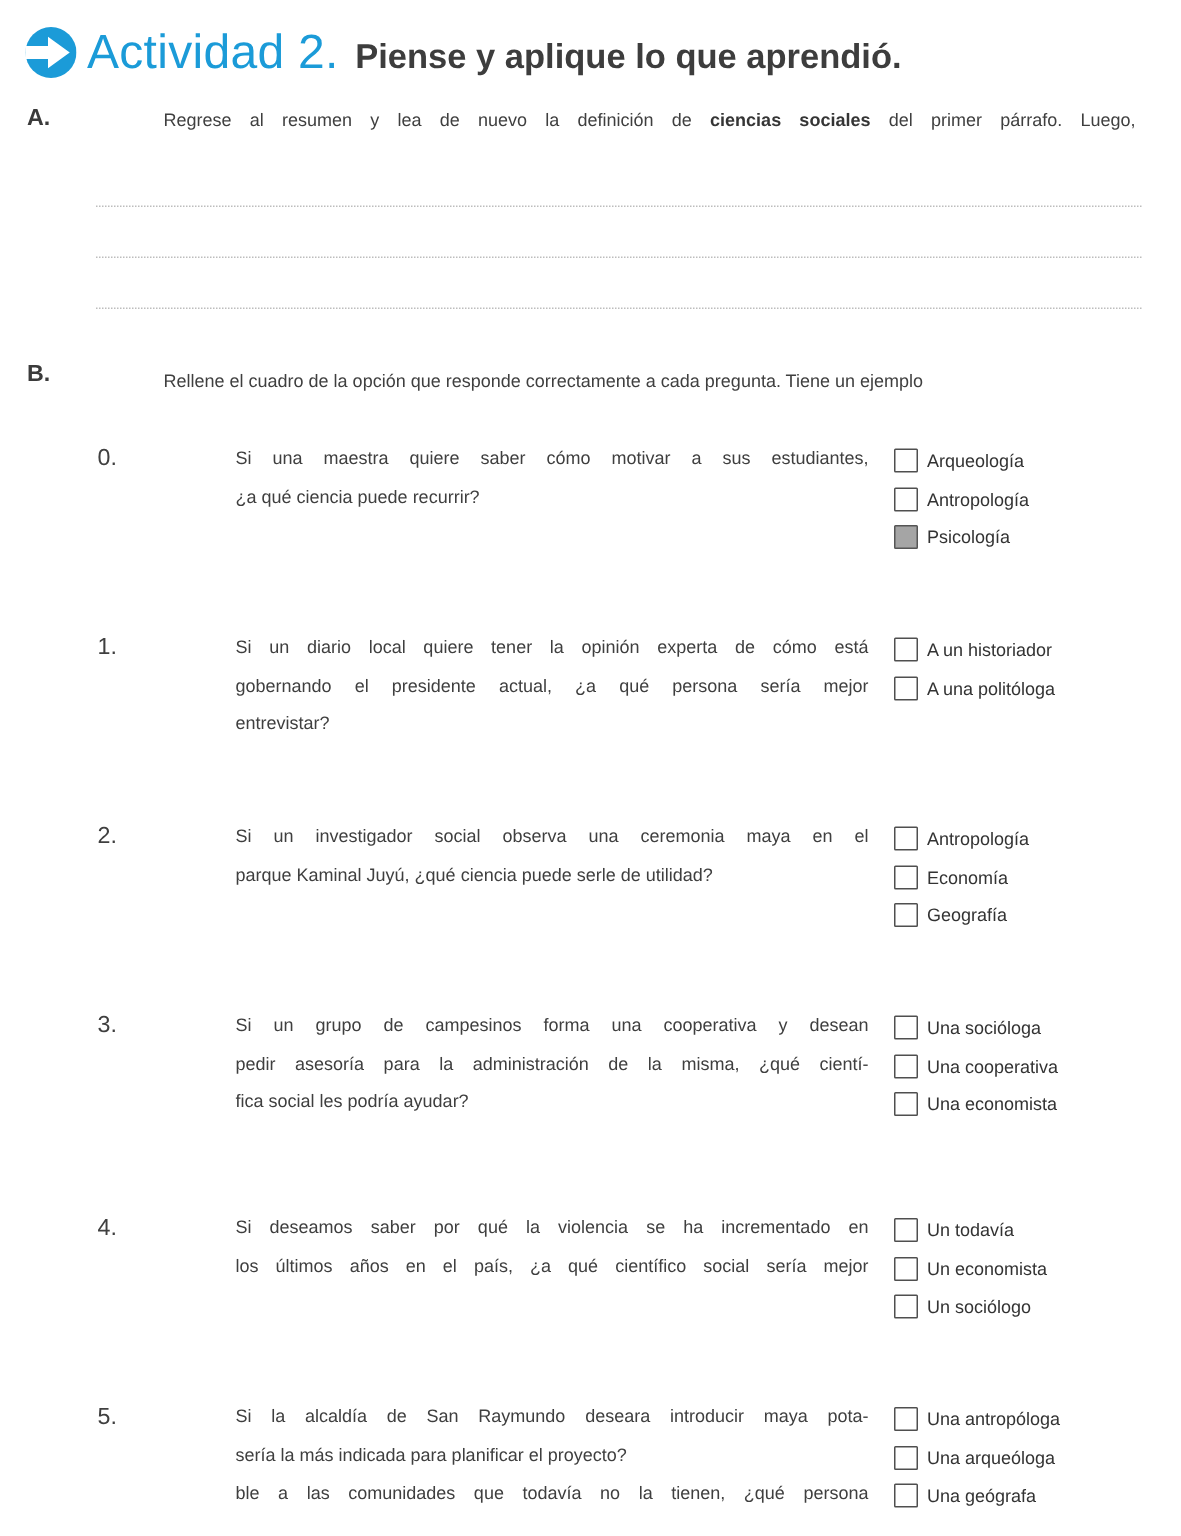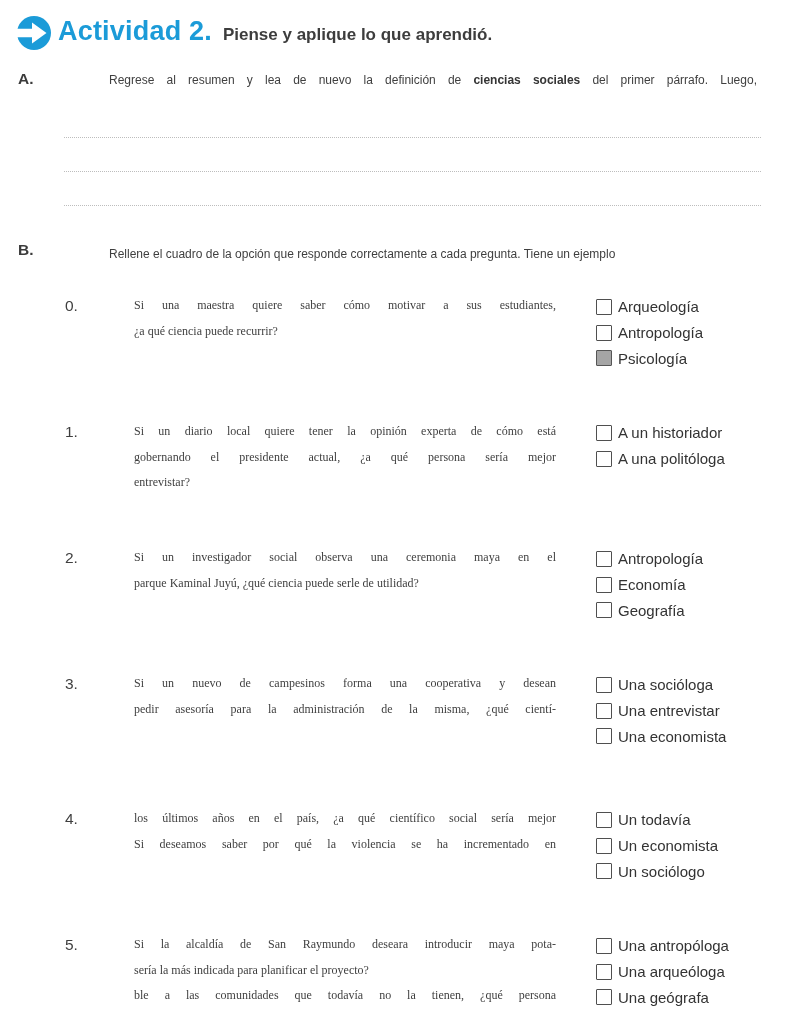--- a/index.html
+++ b/index.html
@@ -7,51 +7,51 @@
     position:relative;
     width:787px;height:1024px;
     background:#ffffff;
     font-family:"Liberation Sans", sans-serif;
     color:#3f3f3f;
     overflow:hidden;
   }
   
   .hdr{position:absolute;left:17px;top:16px;display:flex;align-items:baseline;}
   .hdr .icon{align-self:center;width:34px;height:34px;flex:0 0 34px;}
-  .hdr .title{margin-left:7px;font-size:27px;font-weight:bold;color:#1b9bd8;letter-spacing:0.2px;}
-  .hdr .subtitle{margin-left:11px;font-size:17px;font-weight:bold;color:#3d3d3d;}
+  .hdr .title{margin-left:7px;font-size:32px;font-weight:normal;color:#1b9bd8;letter-spacing:0.2px;}
+  .hdr .subtitle{margin-left:11px;font-size:23px;font-weight:bold;color:#3d3d3d;}
 
   
   .seclabel{position:absolute;left:18px;font-weight:bold;font-size:15.5px;color:#3b3b3b;}
 
   
   .ln{height:25.5px;line-height:25.5px;overflow:hidden;font-size:12px;color:#3f3f3f;margin-left:44px;}
   .ln.j{text-align:justify;}
   .ln.j::after{content:"";display:inline-block;width:100%;height:0;}
   .para-a{position:absolute;left:65px;top:68px;width:692px;}
   .para-a strong{font-weight:bold;color:#353535;}
 
   
   .ansline{position:absolute;left:64px;width:697px;height:0;border-bottom:1.5px dotted #bdbdbd;}
 
   .instr-b{position:absolute;left:65px;top:242px;width:722px;}
 
   
   .q{position:absolute;left:65px;width:722px;}
   .qnum{position:absolute;left:0;top:0;font-size:15.5px;line-height:25.5px;color:#3f3f3f;}
-  .qtext{position:absolute;left:25px;top:0;width:466px;font-family:Liberation Serif, serif;}
+  .qtext{position:absolute;left:48px;top:0;width:466px;}
   .opts{position:absolute;left:531px;top:1px;}
   .opt{display:flex;align-items:center;height:25.7px;}
   .cb{
     flex:0 0 auto;width:14px;height:14px;
     border:1.8px solid #4f4f4f;border-radius:1px;
     background:#ffffff;margin-right:6px;
   }
   .cb.filled{background:#a5a5a5;border-color:#555555;}
-  .olabel{font-size:15px;color:#333333;white-space:nowrap;}
+  .olabel{font-size:12px;color:#333333;white-space:nowrap;}
 </style>
 </head>
 <body>
 
 <div class="page">
 
   <div class="hdr">
     <svg class="icon" viewBox="0 0 34 34">
       <circle cx="17" cy="17" r="17" fill="#1b9bd8"></circle>
       <path d="M0 12.7 H15 V6.5 L29.5 17 L15 27.5 V21.3 H0 Z" fill="#ffffff"></path>
@@ -131,44 +131,45 @@
       <div class="opt">
         <span class="cb"></span>
         <span class="olabel">Geografía</span>
       </div>
     </div>
   </div>
 
   <div class="q" style="top:671px;">
     <div class="qnum">3.</div>
     <div class="qtext">
-      <div class="ln j">Si un nuevo de campesinos forma una cooperativa y desean</div>
+      <div class="ln j">Si un grupo de campesinos forma una cooperativa y desean</div>
       <div class="ln j">pedir asesoría para la administración de la misma, ¿qué cientí-</div>
+      <div class="ln">fica social les podría ayudar?</div>
     </div>
     <div class="opts">
       <div class="opt">
         <span class="cb"></span>
         <span class="olabel">Una socióloga</span>
       </div>
       <div class="opt">
         <span class="cb"></span>
-        <span class="olabel">Una entrevistar</span>
+        <span class="olabel">Una cooperativa</span>
       </div>
       <div class="opt">
         <span class="cb"></span>
         <span class="olabel">Una economista</span>
       </div>
     </div>
   </div>
 
   <div class="q" style="top:806px;">
     <div class="qnum">4.</div>
     <div class="qtext">
+      <div class="ln j">Si deseamos saber por qué la violencia se ha incrementado en</div>
       <div class="ln j">los últimos años en el país, ¿a qué científico social sería mejor</div>
-      <div class="ln j">Si deseamos saber por qué la violencia se ha incrementado en</div>
     </div>
     <div class="opts">
       <div class="opt">
         <span class="cb"></span>
         <span class="olabel">Un todavía</span>
       </div>
       <div class="opt">
         <span class="cb"></span>
         <span class="olabel">Un economista</span>
       </div>

